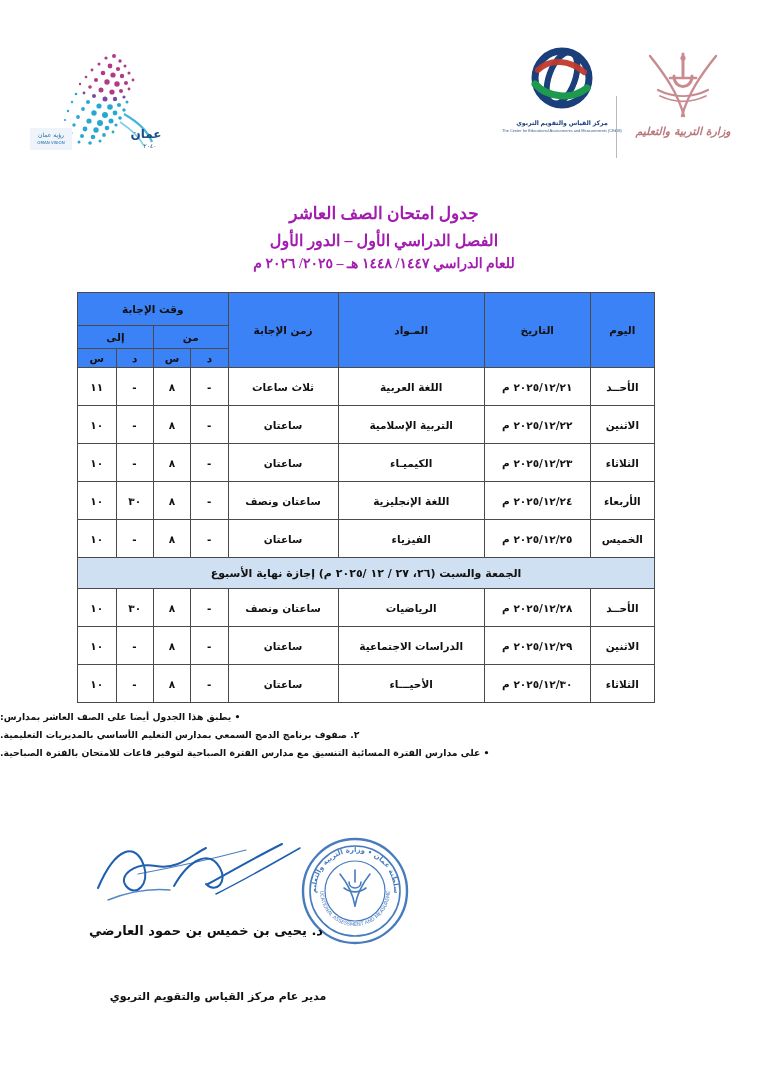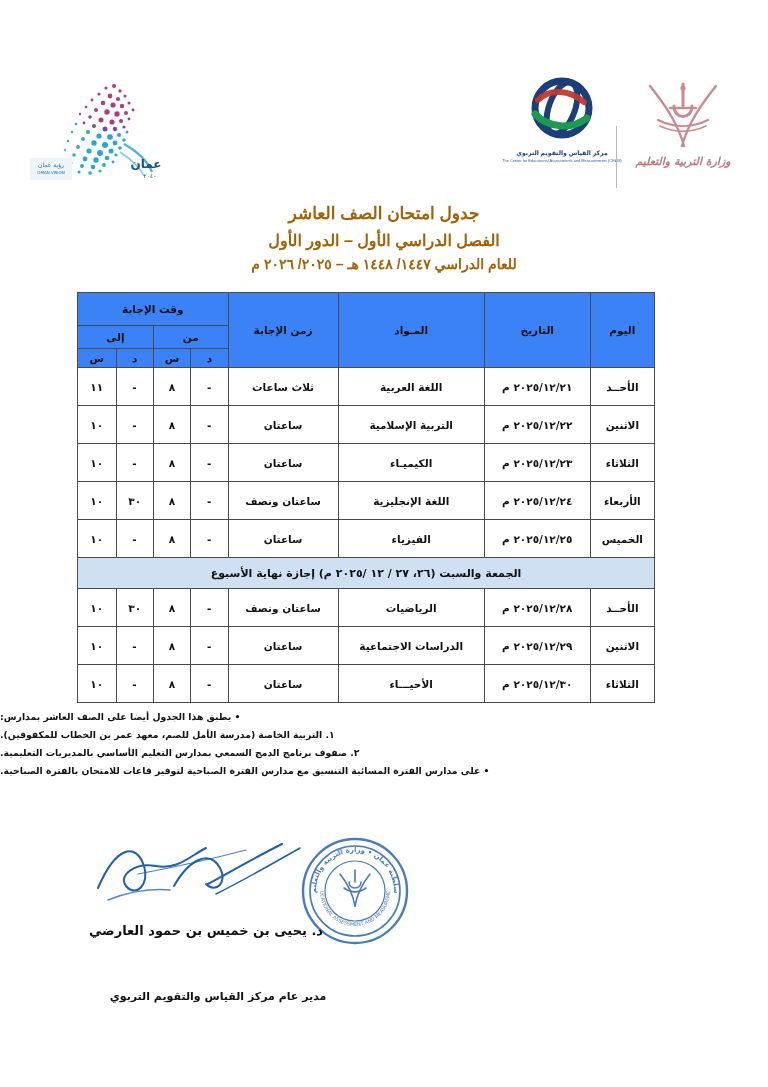--- a/index.html
+++ b/index.html
@@ -13,21 +13,21 @@
     height: 1087px;
     position: relative;
     font-family: "Liberation Sans", "DejaVu Sans", sans-serif;
     color: #111111;
     overflow: hidden;
   }
 
   
   .header {
     position: absolute;
-    top: 68px;
+    top: 38px;
     left: 0;
     width: 636px;
     height: 120px;
   }
 
   .logo-vision {
     position: absolute;
     left: 28px;
     top: 4px;
     width: 155px;
@@ -91,23 +91,23 @@
 
   
   .title-block {
     position: absolute;
     top: 200px;
     left: 0;
     width: 768px;
     text-align: center;
   }
   .title-block div {
-    font-family: Liberation Sans, sans-serif;
+    font-family: Liberation Serif, serif;
     font-weight: bold;
-    color: #a16207;
+    color: #a21caf;
     line-height: 1.62;
     letter-spacing: -0.2px;
   }
   .title-line-1 { font-size: 17px; }
   .title-line-2 { font-size: 16px; }
   .title-line-3 { font-size: 14px; }
 
   
   .table-wrap {
     position: absolute;
@@ -468,21 +468,20 @@
         <td class="num">٨</td>
         <td class="num">-</td>
         <td class="num">١٠</td>
       </tr>
     </tbody>
   </table>
 </div>
 
 <div class="notes">
   <p>• يطبق هذا الجدول أيضا على الصف العاشر بمدارس:</p>
-  <p class="note-sub">١. التربية الخاصة (مدرسة الأمل للصم، معهد عمر بن الخطاب للمكفوفين).</p>
   <p class="note-sub">٢. صفوف برنامج الدمج السمعي بمدارس التعليم الأساسي بالمديريات التعليمية.</p>
   <p>• على مدارس الفترة المسائية التنسيق مع مدارس الفترة الصباحية لتوفير قاعات للامتحان بالفترة الصباحية.</p>
 </div>
 
 <div class="sig-area">
 
   <svg class="scribble" viewBox="0 0 250 92" aria-hidden="true">
     <g fill="none" stroke="#1f5fb0" stroke-width="2" stroke-linecap="round">
       <path d="M20 60 C 38 18, 58 14, 66 38 C 72 56, 58 70, 48 58 C 40 48, 56 34, 78 38
                C 100 42, 112 28, 128 20"></path>

